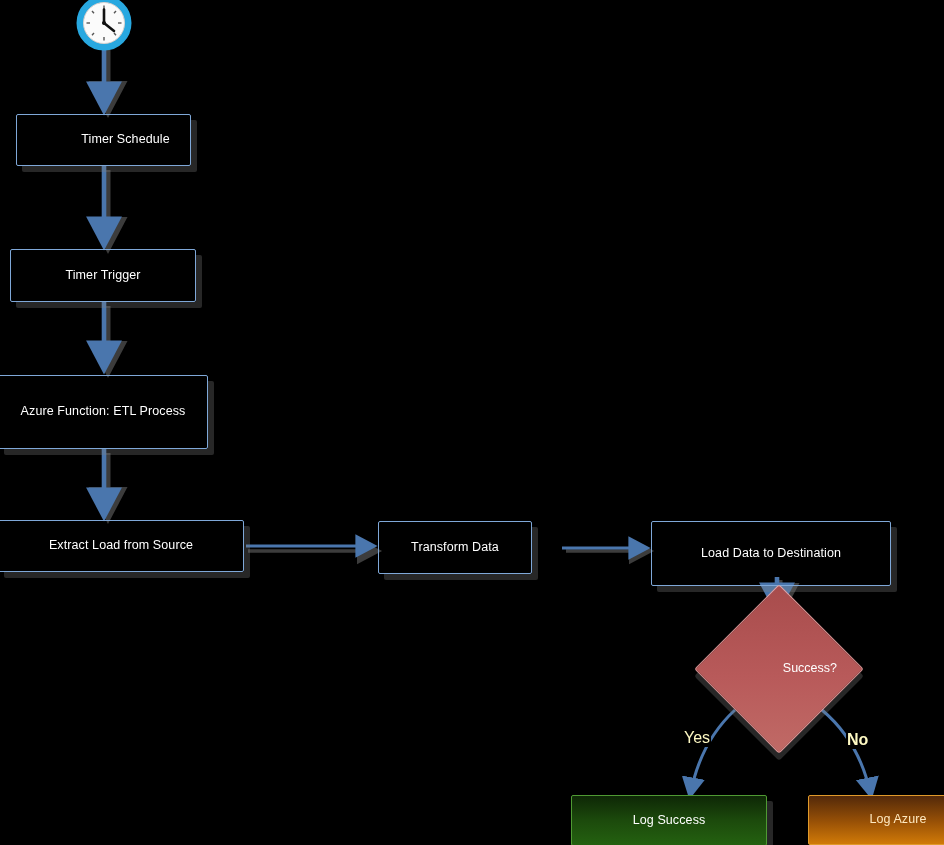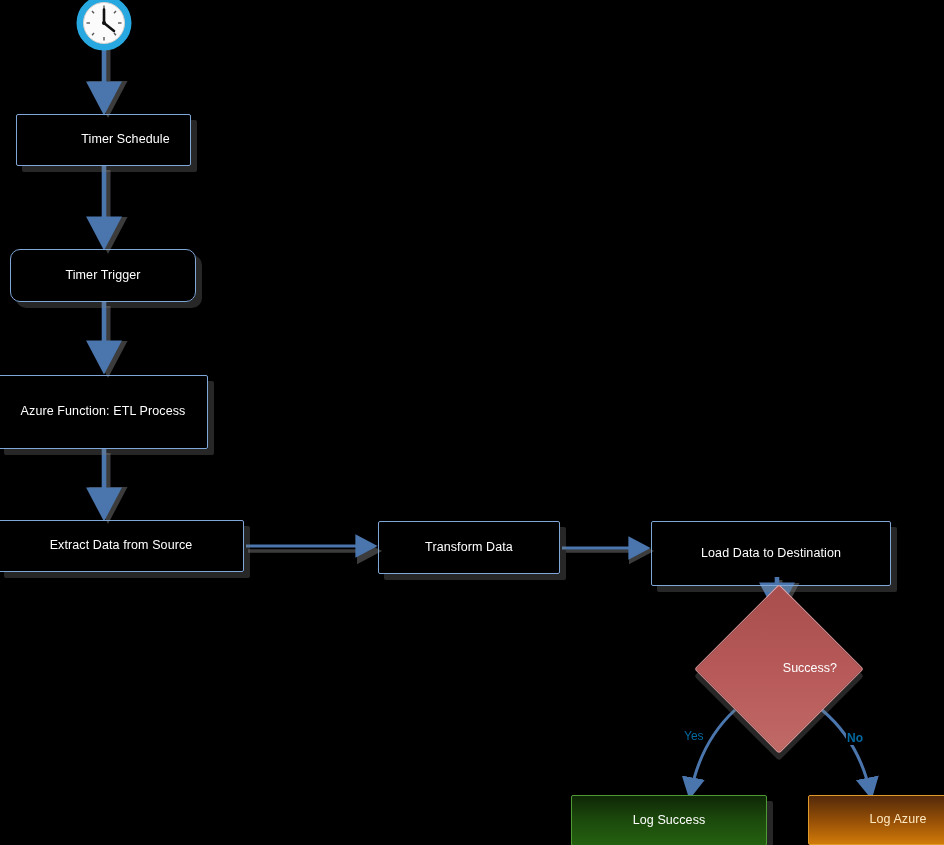--- a/index.html
+++ b/index.html
@@ -70,23 +70,23 @@
     display: flex;
     align-items: center;
     justify-content: flex-end;
     color: #ffffff;
     font-size: 12.5px;
     z-index: 5;
     pointer-events: none;
   }
   .edge-label {
     position: absolute;
-    color: #0369a1;
+    color: #fef9c3;
     background: #000000;
-    font-size: 12px;
+    font-size: 16px;
     padding: 0 1px;
     z-index: 6;
     white-space: nowrap;
   }
   .clock-icon {
     position: absolute;
     z-index: 6;
   }
 </style>
 </head>
@@ -150,33 +150,33 @@
       <line x1="34" y1="25" x2="34" y2="11.5" stroke="#111111" stroke-width="2.6" stroke-linecap="round"></line>
       <line x1="34" y1="25" x2="44" y2="33" stroke="#111111" stroke-width="2.6" stroke-linecap="round"></line>
       <circle cx="34" cy="25" r="2" fill="#111111"></circle>
     </svg>
   </div>
 
   <div class="node node-process" style="left:16px; top:114px; width:175px; height:52px;padding-left:44px;">
     <span>Timer Schedule</span>
   </div>
 
-  <div class="node node-process" style="left:10px; top:249px; width:186px; height:53px;border-radius:10px;">
+  <div class="node node-process" style="left:10px; top:249px; width:186px; height:53px;">
     <span>Timer Trigger</span>
   </div>
 
   <div class="node node-process" style="left:-2px; top:375px; width:210px; height:74px;">
     <span>Azure Function: ETL Process</span>
   </div>
 
   <div class="node node-process" style="left:-2px; top:520px; width:246px; height:52px;">
-    <span>Extract Data from Source</span>
-  </div>
-
-  <div class="node node-process" style="left:378px; top:521px; width:182px; height:53px;">
+    <span>Extract Load from Source</span>
+  </div>
+
+  <div class="node node-process" style="left:378px; top:521px; width:154px; height:53px;">
     <span>Transform Data</span>
   </div>
 
   <div class="node node-process" style="left:651px; top:521px; width:240px; height:65px;">
     <span>Load Data to Destination</span>
   </div>
 
   <div class="node-decision" style="left:719px; top:609px;"></div>
   <div class="decision-label" style="left:719px; top:609px;">
     <span style="transform:none;">Success?</span>

